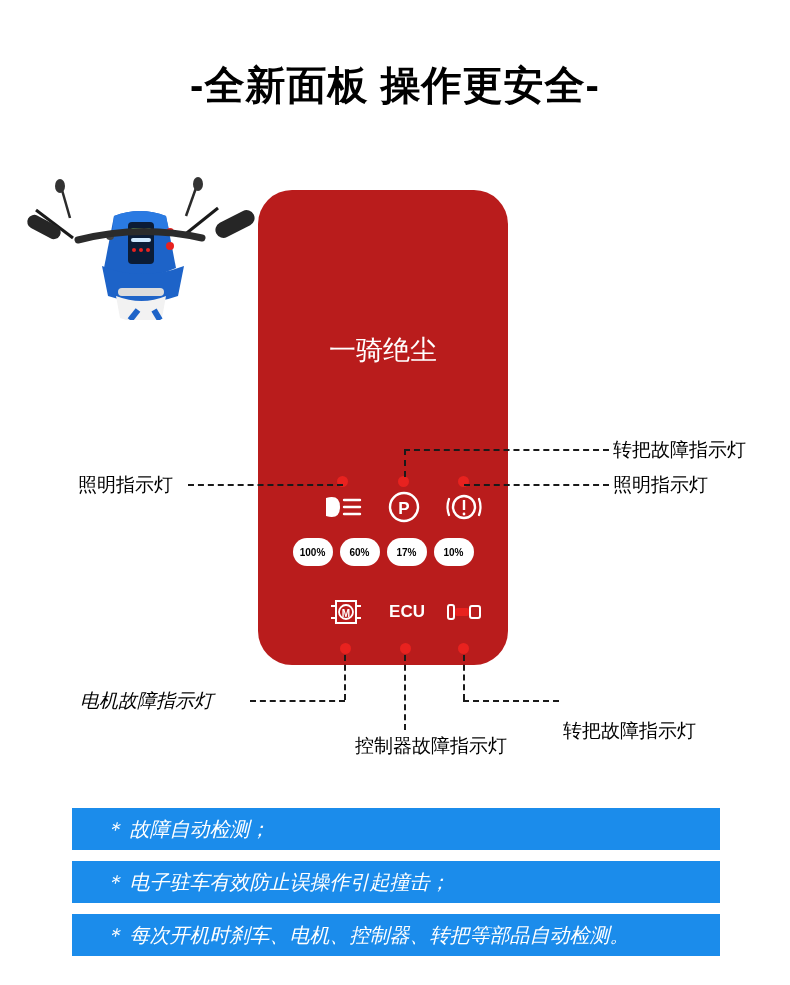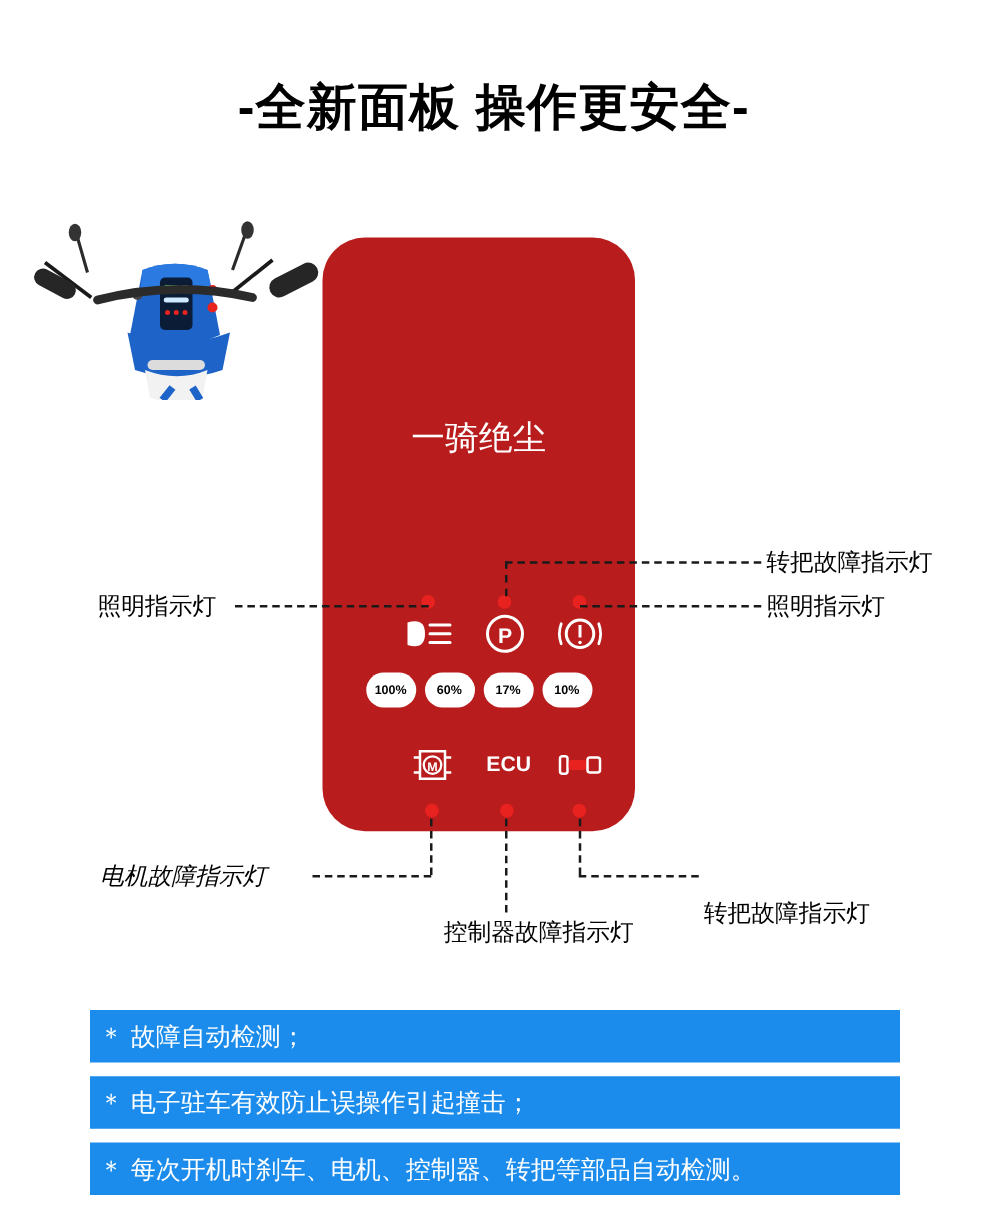--- a/index.html
+++ b/index.html
@@ -140,23 +140,24 @@
     top: 808px;
     width: 648px;
   }
   .feature {
     height: 42px;
     background: #1b8ceb;
     color: #ffffff;
     font-size: 20px;
     display: flex;
     align-items: center;
-    padding-left: 7px;
+    padding-left: 32px;
     margin-bottom: 11px;
     box-sizing: border-box;
+    font-style: italic;
   }
 </style>
 </head>
 <body>
 
 <div class="title">-全新面板 操作更安全-</div>
 
 <div class="scooter">
   <svg width="250" height="150" viewBox="0 0 250 150">
 

